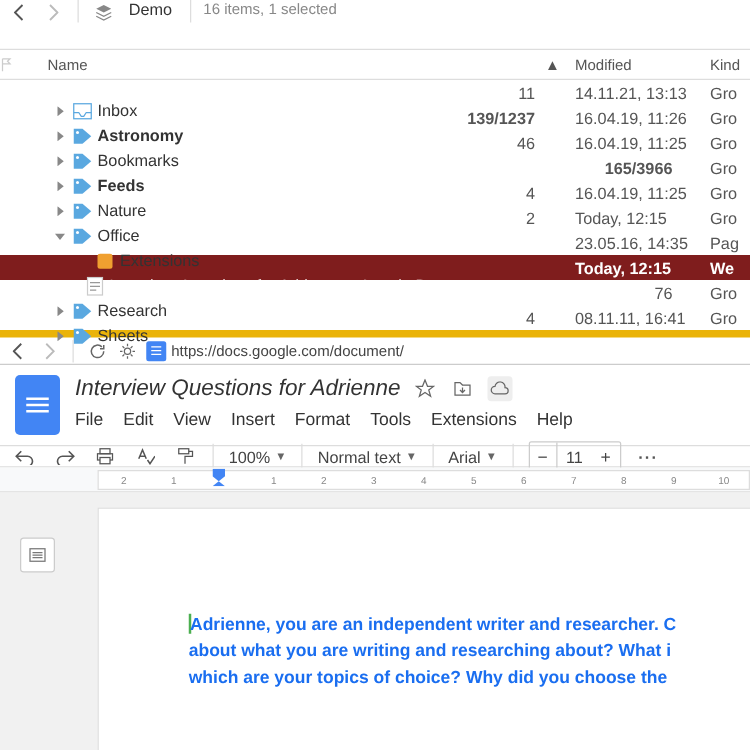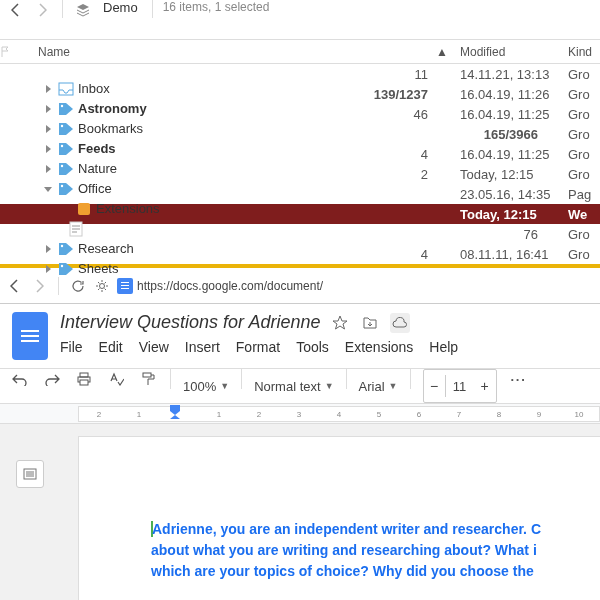--- a/index.html
+++ b/index.html
@@ -27,38 +27,38 @@
 .bold { font-weight: bold; }
 .row-selected { background: #7f1d1d; color: #fff; }
 .row-selected .col-name span { color: #fff; }
 .row-selected .disclosure, .row-selected .col-flag { color: #fff; }
 .underline { text-decoration: underline; }
 .col-count { color: #555; }
 .col-mod { color: #555; }
 .col-kind { color: #555; }
 .row-selected .col-count, .row-selected .col-mod, .row-selected .col-kind { color: #fff; font-weight: bold; }
 
-.browser-bar { height: 40px; border-top: 4px solid #eab308; border-bottom: 1px solid #ccc; display: flex; align-items: center; padding: 0 6px; gap: 6px; }
+.browser-bar { height: 28px; border-top: 6px solid #eab308; border-bottom: 1px solid #ccc; display: flex; align-items: center; padding: 0 6px; gap: 6px; }
 .bb-icon { width: 18px; height: 18px; display: flex; align-items: center; justify-content: center; cursor: pointer; color: #666; }
 .url-bar { flex: 1; display: flex; align-items: center; gap: 4px; font-size: 12px; color: #444; }
 .gdocs-icon { width: 16px; height: 16px; background: #4285f4; border-radius: 2px; display: flex; align-items: center; justify-content: center; }
 .gdocs-icon::after { content: ''; width: 8px; height: 1px; background: #fff; box-shadow: 0 -3px 0 #fff, 0 3px 0 #fff; }
 
 .docs-header { display: flex; padding: 8px 12px 0 12px; gap: 12px; }
 .docs-logo { width: 36px; height: 48px; background: #4285f4; border-radius: 4px; display: flex; align-items: center; justify-content: center; position: relative; }
 .docs-logo::after { content: ''; width: 18px; height: 2px; background: #fff; box-shadow: 0 -5px 0 #fff, 0 5px 0 #fff; }
 .docs-title-area { flex: 1; }
 .doc-title-row { display: flex; align-items: center; gap: 10px; font-style: italic; }
 .doc-title { font-size: 18px; color: #333; }
 .title-icon { width: 20px; height: 20px; display: flex; align-items: center; justify-content: center; color: #555; cursor: pointer; }
 .cloud-icon { background: #eee; border-radius: 3px; }
 .menus { display: flex; gap: 16px; margin-top: 6px; font-size: 14px; color: #333; }
 .menu-item { cursor: pointer; }
 
-.docs-toolbar { height: 36px; border-top: 1px solid #ddd; border-bottom: 1px solid #ddd; margin-top: 8px; display: flex; padding: 0 10px; gap: 12px; font-size: 13px; color: #444; }
+.docs-toolbar { height: 18px; border-top: 1px solid #ddd; border-bottom: 1px solid #ddd; margin-top: 8px; display: flex; align-items: center; padding: 0 10px; gap: 12px; font-size: 13px; color: #444; }
 .tb-icon { width: 20px; height: 20px; display: flex; align-items: center; justify-content: center; cursor: pointer; color: #555; }
 .tb-sep { width: 1px; height: 20px; background: #ddd; }
 .zoom-sel, .style-sel, .font-sel { display: flex; align-items: center; gap: 4px; cursor: pointer; }
 .dd-caret { font-size: 9px; color: #666; }
 .fontsize-group { display: flex; align-items: center; border: 1px solid #ccc; border-radius: 2px; }
 .fs-btn { width: 22px; height: 22px; display: flex; align-items: center; justify-content: center; cursor: pointer; border-right: 1px solid #ccc; font-size: 14px; }
 .fs-btn:last-child { border-right: none; }
 .fs-val { width: 28px; text-align: center; font-size: 13px; }
 .more-icon { font-weight: bold; letter-spacing: 1px; }
 

